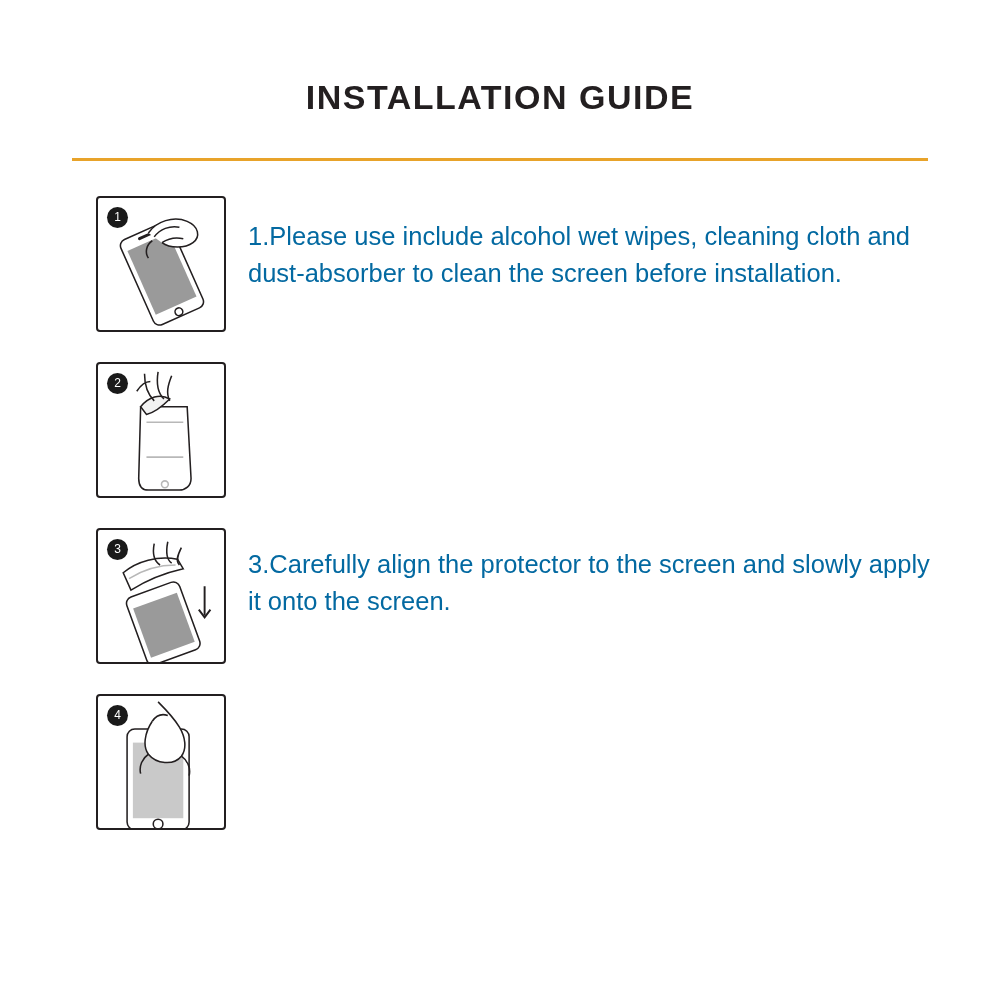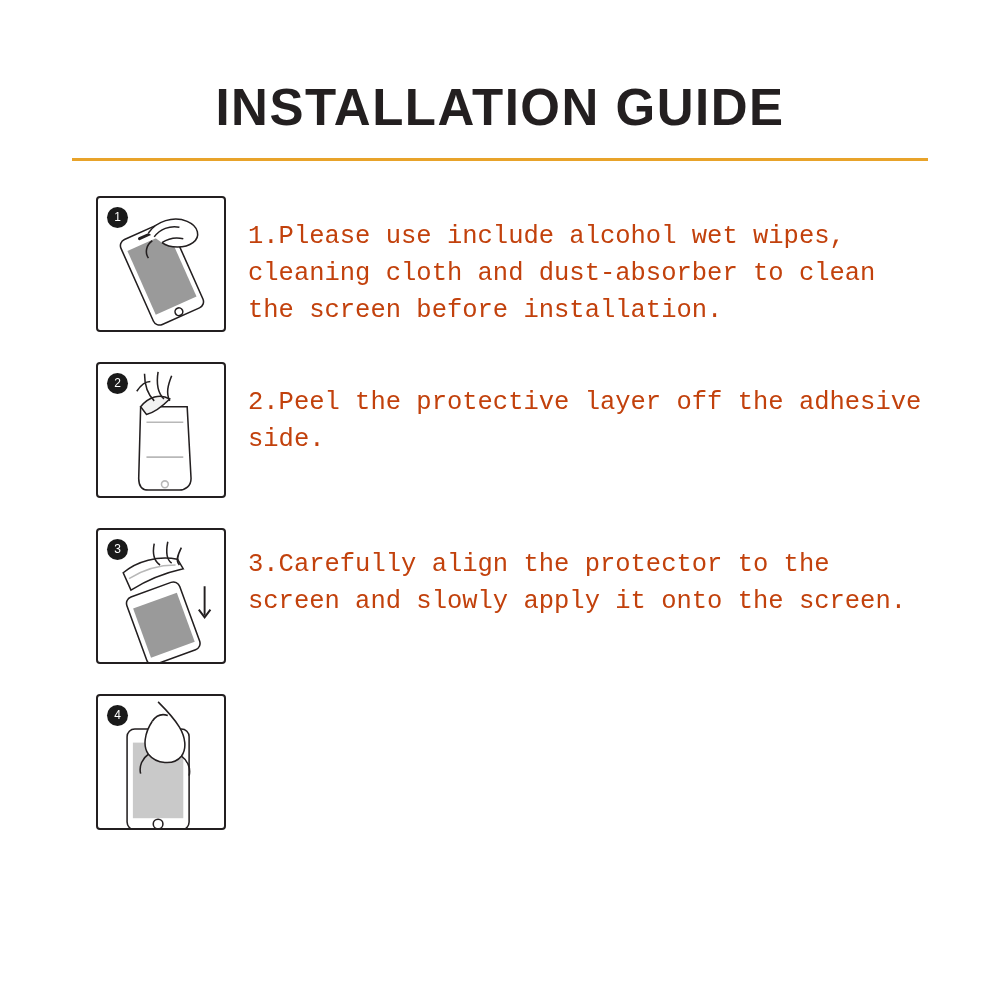--- a/index.html
+++ b/index.html
@@ -19,21 +19,21 @@
     width: 1000px;
     height: 1000px;
     box-sizing: border-box;
   }
   .title {
     position: absolute;
     left: 0;
     top: 78px;
     width: 1000px;
     text-align: center;
-    font-size: 51px;
+    font-size: 34px;
     font-weight: bold;
     letter-spacing: 1.5px;
     color: #231f20;
     font-family: "Liberation Sans", sans-serif;
   }
   .title-rule {
     position: absolute;
     left: 72px;
     top: 158px;
     width: 856px;
@@ -85,23 +85,23 @@
     left: 0;
     top: 0;
     width: 100%;
     height: 100%;
   }
   .text {
     margin-left: 22px;
     margin-right: 70px;
     font-size: 25.5px;
     line-height: 37px;
-    color: #c2410c;
+    color: #0369a1;
     padding-top: 22px;
-    font-family: Liberation Mono, monospace;
+    font-family: Liberation Sans, sans-serif;
   }
   .step-2 .text, .step-3 .text { padding-top: 10px; }
   .step-2 .text { padding-top: 22px; }
   .step-3 .text { padding-top: 18px; }
   .step-4 .text { padding-top: 18px; }
   .num {
     white-space: pre;
   }
   .body-txt {
     display: inline;
@@ -155,23 +155,20 @@
 
             <path d="M44 44 C52 34 64 30 74 36 C66 44 58 50 50 52 Z" fill="#f2f2f2"></path>
 
             <path d="M48 10 C48 22 52 32 58 38"></path>
             <path d="M62 8 C60 20 62 30 68 36"></path>
             <path d="M76 12 C72 22 70 30 74 38"></path>
             <path d="M40 28 C44 22 48 18 54 18"></path>
           </g>
         </svg>
       </div>
-      <div class="text">
-        <span class="num">2.</span><span class="body-txt">Peel the protective layer off the adhesive side.</span>
-      </div>
     </div>
 
     <div class="step step-3">
       <div class="thumb">
         <div class="badge">3</div>
         <svg class="art" viewBox="0 0 130 136">
           <g fill="none" stroke="#231f20" stroke-width="1.6">
 
             <g transform="rotate(-20 64 90)">
               <rect x="36" y="60" width="58" height="74" rx="7" fill="#ffffff"></rect>

